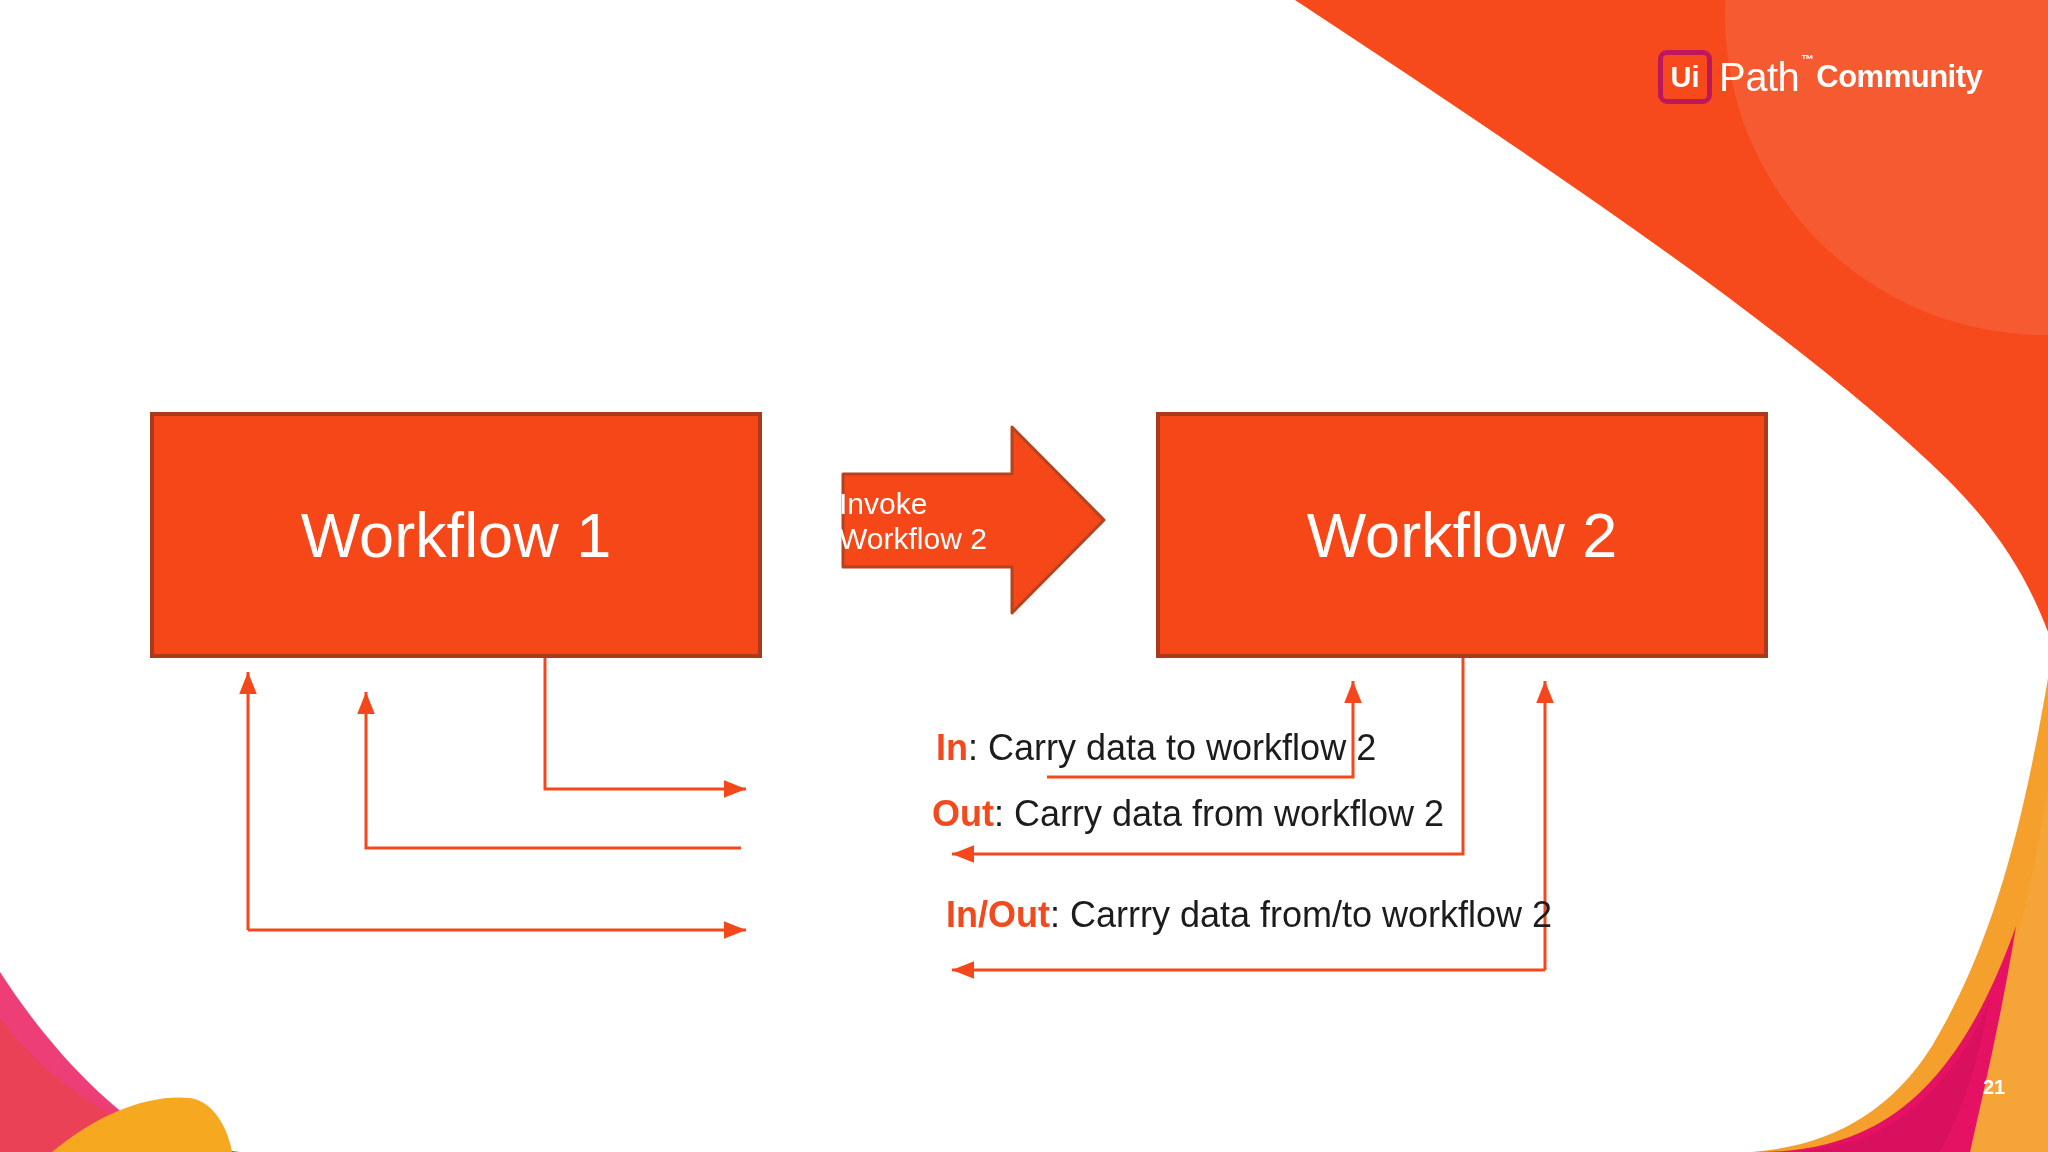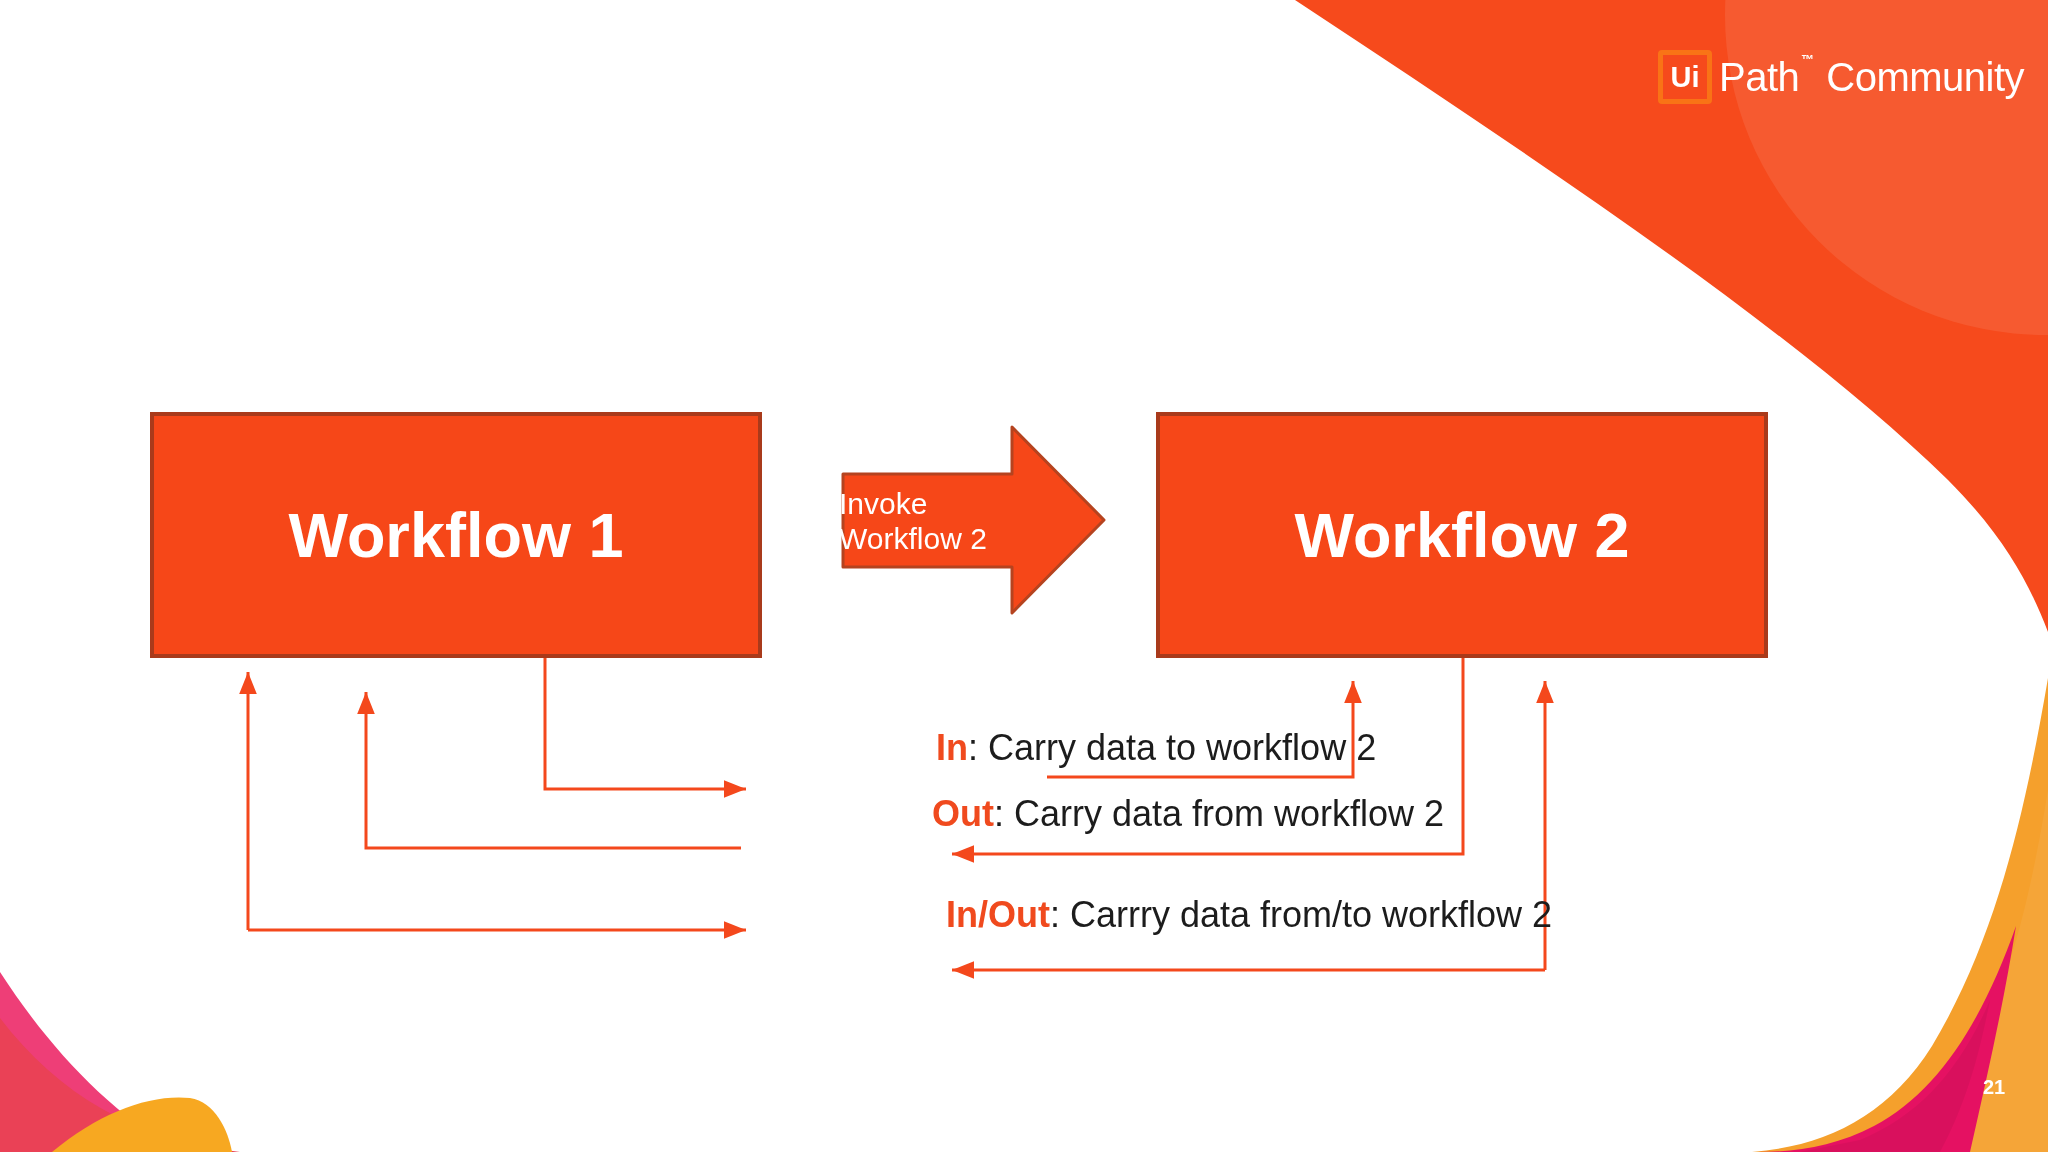--- a/index.html
+++ b/index.html
@@ -14,33 +14,33 @@
   .title{
     position:absolute;left:66px;top:82px;z-index:2;
     font-size:62px;font-weight:bold;color:#121212;letter-spacing:-1px;
   }
 
   .logo{
     position:absolute;left:1658px;top:50px;z-index:2;
     display:flex;align-items:center;color:#ffffff;white-space:nowrap;
   }
   .ui-box{
-    width:44px;height:44px;border:5px solid #f97316;border-radius:4px;
+    width:44px;height:44px;border:5px solid #be185d;border-radius:9px;
     display:flex;align-items:center;justify-content:center;
     font-size:29px;font-weight:bold;margin-right:7px;
   }
   .logo .path{font-size:40px;font-weight:normal;letter-spacing:-0.5px;}
   .logo .tm{font-size:13px;font-weight:bold;align-self:flex-start;margin:2px 2px 0 2px;}
-  .logo .community{font-size:40px;font-weight:400;margin-left:10px;letter-spacing:-0.5px;}
+  .logo .community{font-size:31px;font-weight:700;letter-spacing:-0.5px;}
 
   .wf-box{
     position:absolute;z-index:2;width:612px;height:246px;box-sizing:border-box;
     background:#F64718;border:4px solid #A93A1B;
     display:flex;align-items:center;justify-content:center;
-    color:#ffffff;font-size:63px;font-weight:700;
+    color:#ffffff;font-size:63px;font-weight:400;
   }
   .wf1{left:150px;top:412px;}
   .wf2{left:1156px;top:412px;}
 
   .invoke-label{
     position:absolute;z-index:4;left:839px;top:486px;width:178px;
     text-align:left;color:#ffffff;font-size:30px;line-height:35px;font-weight:400;
   }
 
   .anno{

